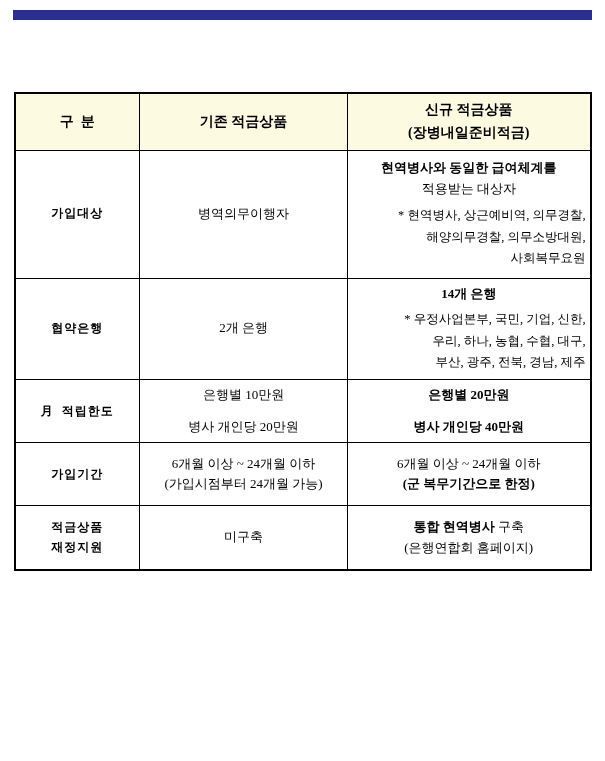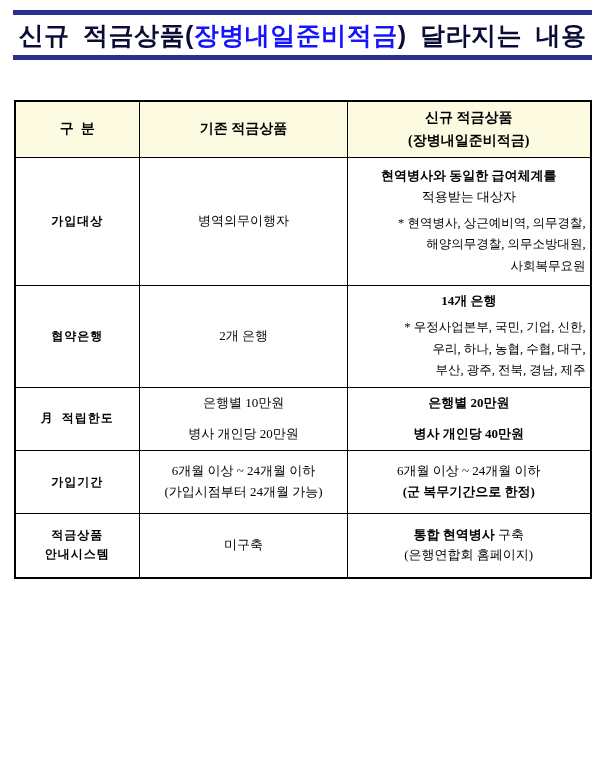--- a/index.html
+++ b/index.html
@@ -23,21 +23,21 @@
     font-family:"Liberation Sans","DejaVu Sans",sans-serif;
     font-weight:bold;font-size:25px;line-height:1.15;
     text-align:center;color:var(--title-ink);
     letter-spacing:.5px;word-spacing:6px;
     padding:6px 0 5px;white-space:nowrap;
   }
   .title .hl{color:var(--hl-blue)}
   
   table.cmp{
     border-collapse:collapse;table-layout:fixed;
-    width:578px;margin:40px auto 0;
+    width:578px;margin:72px auto 0;
     border:2px solid var(--line-black);
     padding-left:14px;
   }
   .cmp th,.cmp td{
     border:1.5px solid var(--line-black);
     vertical-align:middle;padding:5px 4px;
   }
   thead th{
     background:var(--hdr-bg);
     font-weight:bold;font-size:14px;
@@ -63,21 +63,20 @@
   tr[data-row="financial-support"]{height:53px}
   tr[data-row="info-system"]{height:64px}
 </style>
 </head>
 <body>
 
 <div class="page">
 
   <header class="title-block">
     <div class="rule"></div>
-    <h1 class="title"><span>신규 적금상품(</span><span class="hl">장병내일준비적금</span><span>) 달라지는 내용</span></h1>
     <div class="rule"></div>
   </header>
 
   <table class="cmp">
     <colgroup>
       <col style="width:125px">
       <col style="width:208px">
       <col>
     </colgroup>
     <thead>
@@ -153,21 +152,21 @@
             <div class="line"><span>6개월 이상 ~ 24개월 이하</span></div>
             <div class="line"><span class="b">(군 복무기간으로 한정)</span></div>
           </td>
   </tr>
 
 
 
   <tr data-row="info-system">
     <th class="rowlab">
             <div class="line"><span class="b">적금상품</span></div>
-            <div class="line"><span class="b">안내시스템</span></div>
+            <div class="line"><span class="b">재정지원</span></div>
           </th>
     <td class="old">
             <div class="line"><span>미구축</span></div>
           </td>
     <td class="new">
             <div class="line"><span class="b">통합 현역병사</span><span> 구축</span></div>
             <div class="line"><span>(은행연합회 홈페이지)</span></div>
           </td>
   </tr>
 </tbody>

